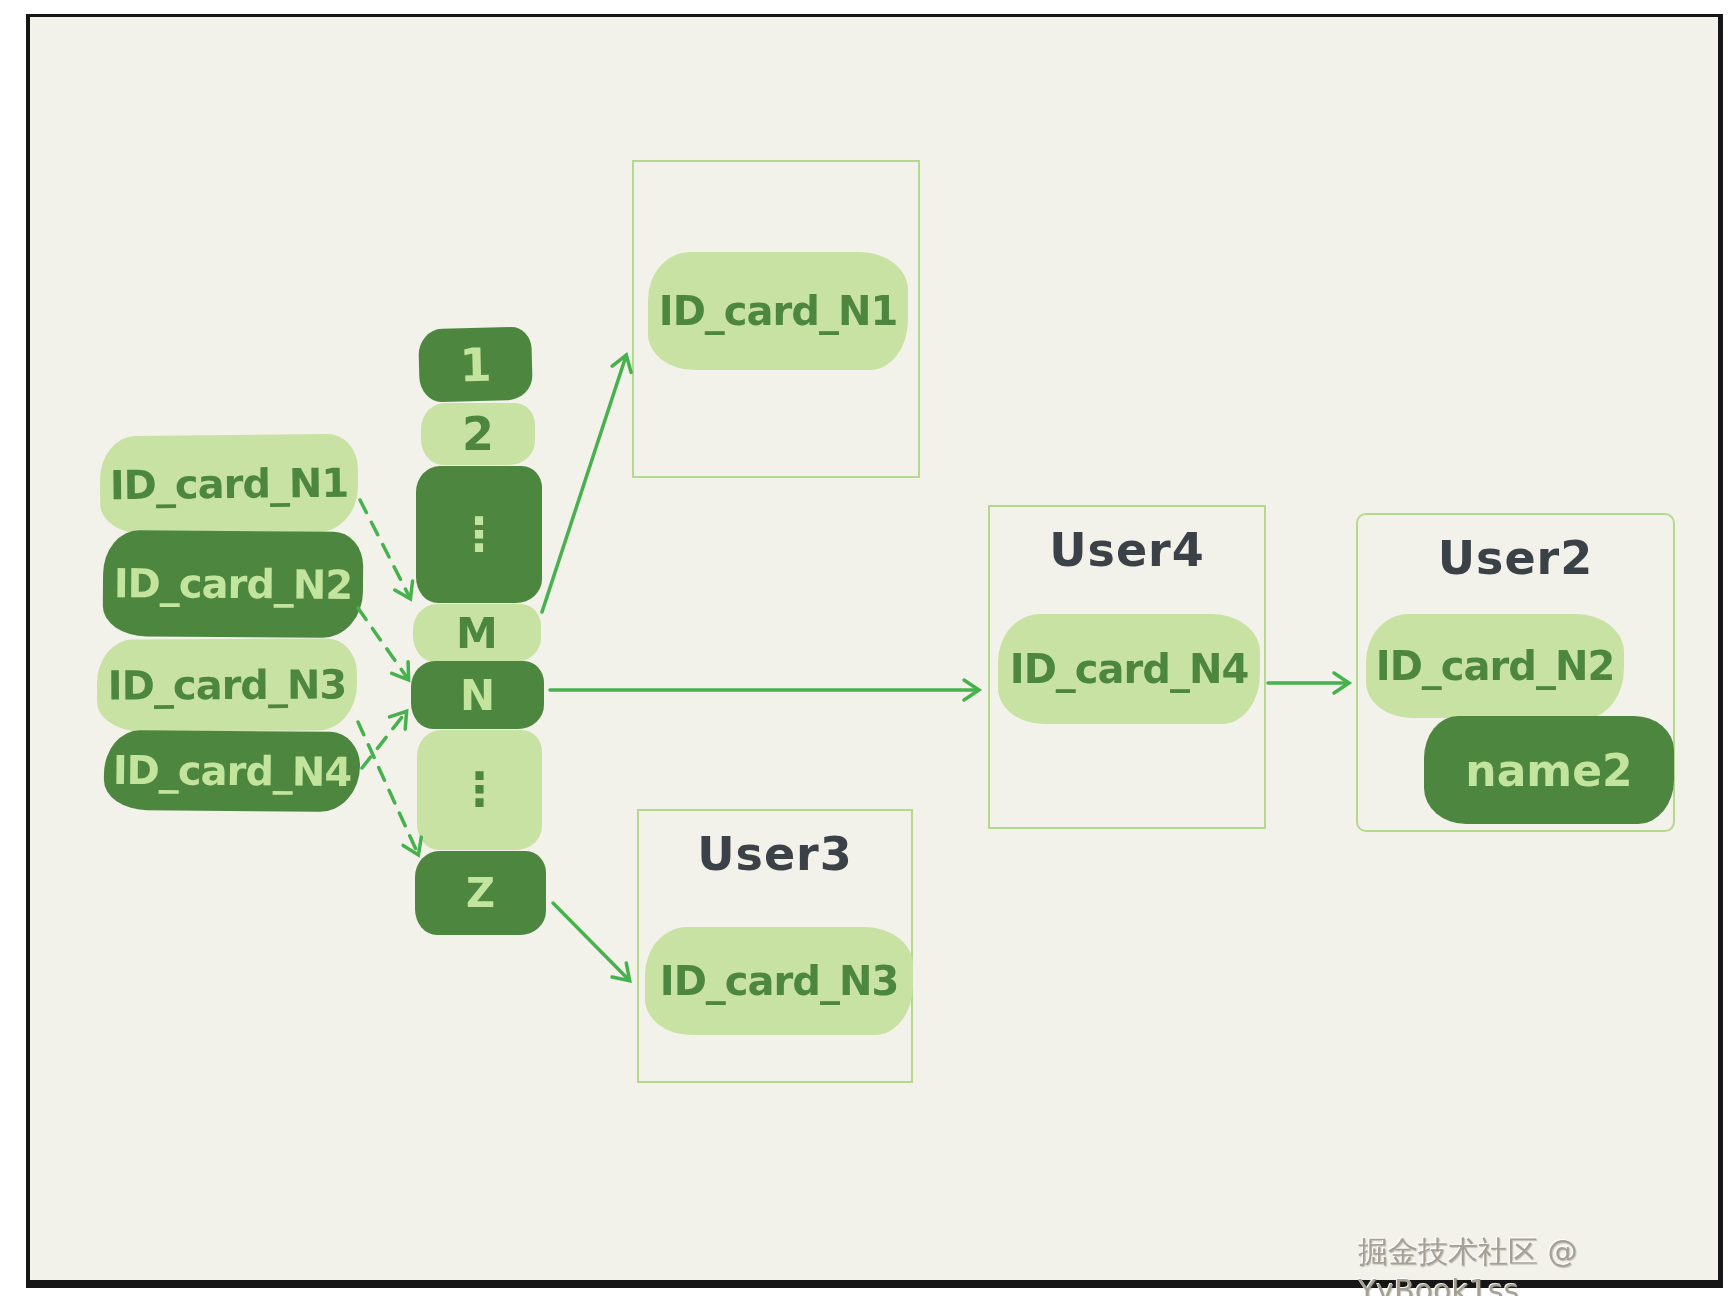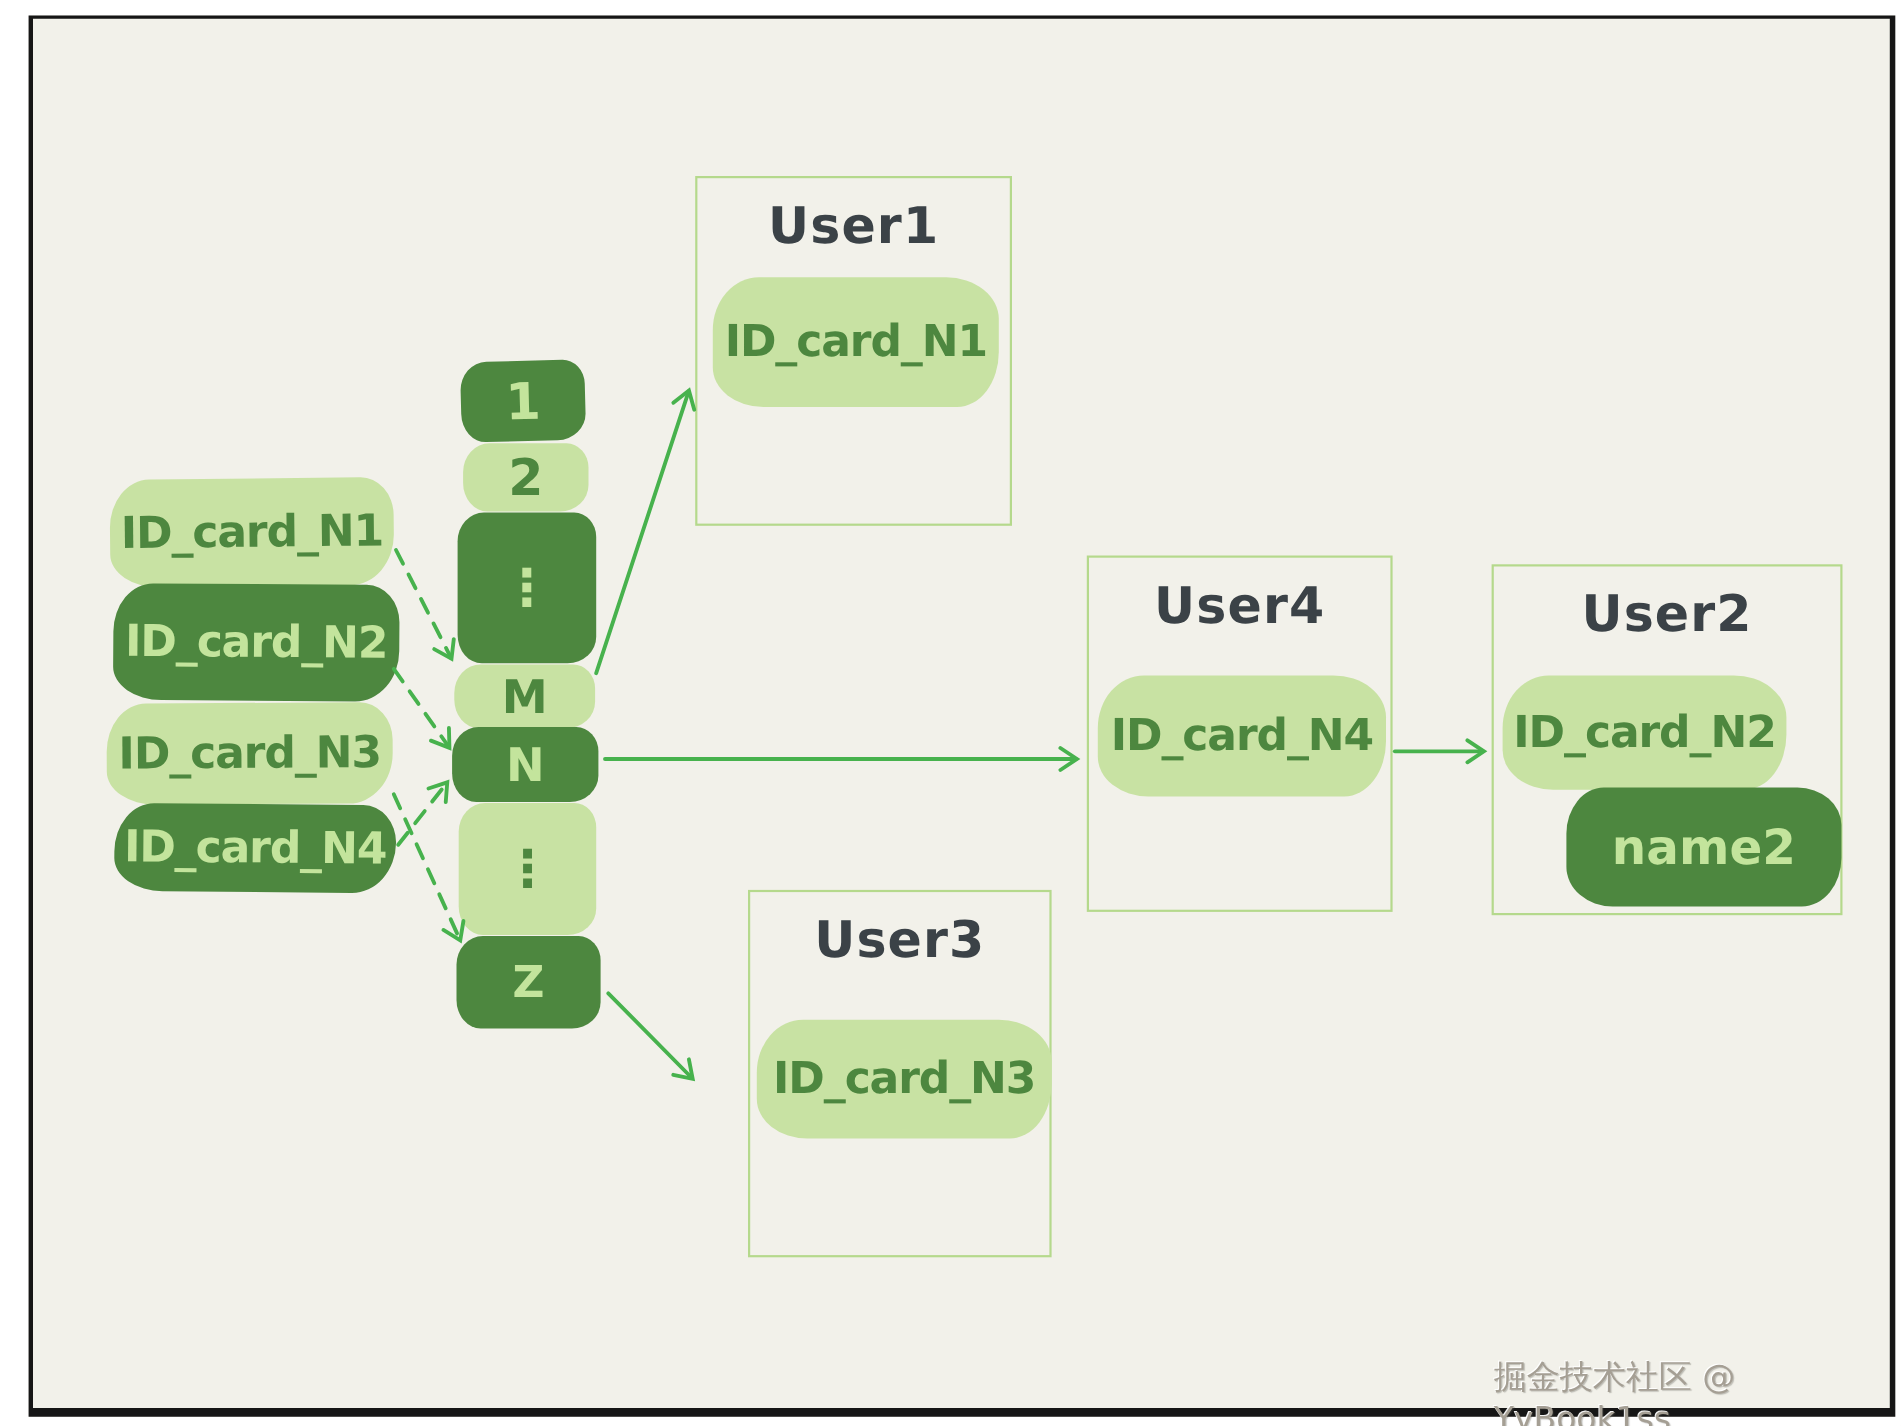--- a/index.html
+++ b/index.html
@@ -59,41 +59,40 @@
       <span>N</span>
     </div>
   <div class="abs pill slot slot-dots pill-light" style="left:417px;top:730px;width:125px;height:120px;">
       <span>⋮</span>
     </div>
   <div class="abs pill slot slot-num pill-dark" style="left:415px;top:851px;width:131px;height:84px;font-size:40px;">
       <span>Z</span>
     </div>
 
   <div class="abs user-box" style="left:632px;top:160px;width:288px;height:318px;">
-    <div class="user-title">User1</div>
     <div class="abs pill idpill pill-light" style="left:14px;top:90px;width:260px;height:118px;">
         <span>ID_card_N1</span>
       </div>
   </div>
 
-  <div class="abs user-box" style="left:637px;top:809px;width:276px;height:334px;margin-left:43px;">
+  <div class="abs user-box" style="left:637px;top:809px;width:276px;height:274px;">
     <div class="user-title">User3</div>
     <div class="abs pill idpill pill-light" style="left:6px;top:116px;width:268px;height:108px;">
         <span>ID_card_N3</span>
       </div>
   </div>
 
   <div class="abs user-box" style="left:988px;top:505px;width:278px;height:324px;padding-left:30px;">
     <div class="user-title">User4</div>
     <div class="abs pill idpill pill-light" style="left:8px;top:107px;width:262px;height:110px;">
         <span>ID_card_N4</span>
       </div>
   </div>
 
-  <div class="abs user-box" style="left:1356px;top:513px;width:319px;height:319px;">
+  <div class="abs user-box" style="left:1356px;top:513px;width:319px;height:319px;border-radius:10px;">
     <div class="user-title">User2</div>
     <div class="abs pill idpill pill-light" style="left:8px;top:99px;width:258px;height:104px;">
         <span>ID_card_N2</span>
       </div>
     <div class="abs pill namepill pill-dark" style="left:18px;top:201px;width:250px;height:108px;margin-left:48px;">
         <span>name2</span>
       </div>
   </div>
 
   <svg class="overlay" viewBox="0 0 1728 1296">

